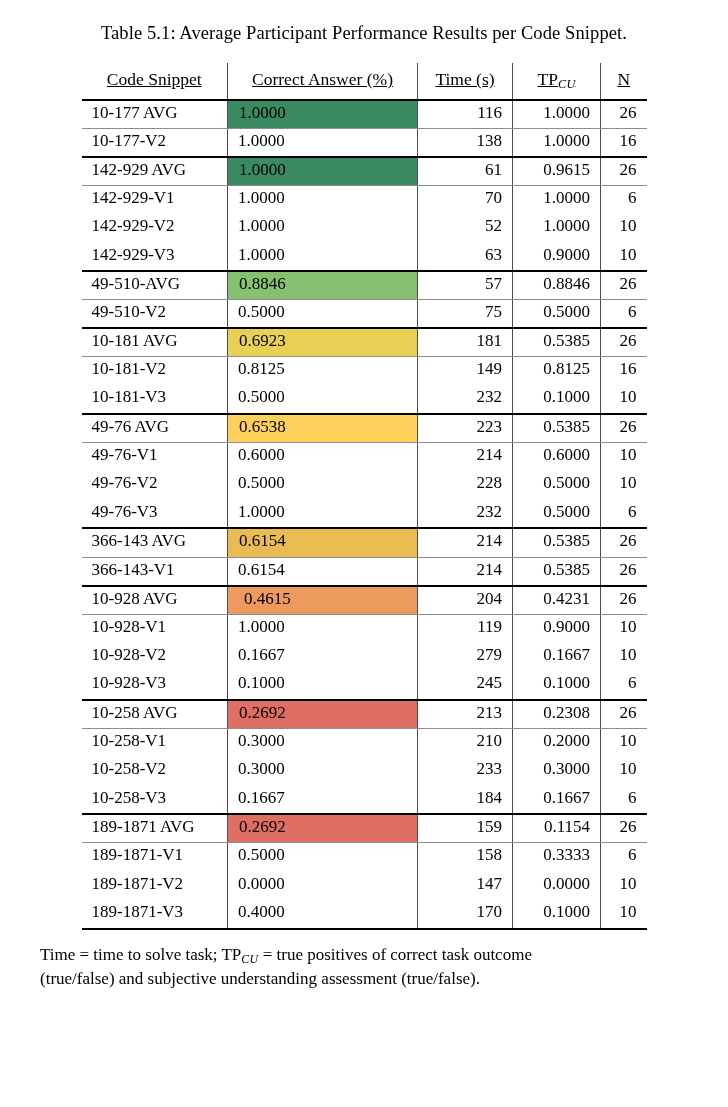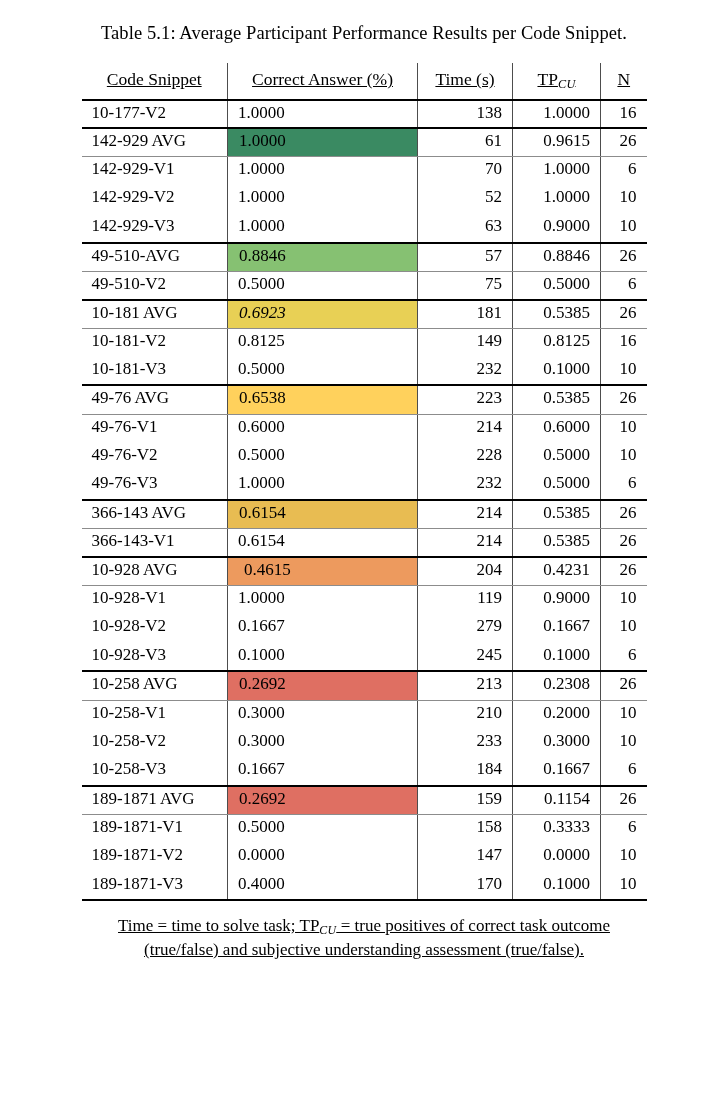--- a/index.html
+++ b/index.html
@@ -102,25 +102,24 @@
   
   .sub-cu {
     font-size: 0.70em;
     font-style: italic;
     vertical-align: -0.28em;
     letter-spacing: 0.3px;
   }
 
   
   .table-note {
-    text-align: center;
+    text-align: left;
     font-size: 17px;
     line-height: 1.32;
     padding: 14px 40px 0 40px;
-    text-decoration: underline;
   }
   .table-note .l2 { display: block; }
 </style>
 </head>
 <body>
 
 <div class="page">
 
   <div class="table-caption">Table 5.1: Average Participant Performance Results per Code Snippet.</div>
 
@@ -136,20 +135,27 @@
       <thead>
         <tr class="head-row">
           <th class="toprule-cell">Code Snippet</th>
           <th class="vr">Correct Answer (%)</th>
           <th class="vr">Time (s)</th>
           <th class="vr"><span>TP</span><span class="sub-cu">CU</span></th>
           <th class="vr">N</th>
         </tr>
       </thead>
       <tbody id="tbody">
+          <tr class="group-start avg">
+            <td class="snippet">10-177 AVG</td>
+            <td class="correct vr hl" style="background: rgb(58, 138, 98);">1.0000</td>
+            <td class="time vr">116</td>
+            <td class="tp vr">1.0000</td>
+            <td class="n vr">26</td>
+          </tr>
           <tr>
             <td class="snippet">10-177-V2</td>
             <td class="correct vr">1.0000</td>
             <td class="time vr">138</td>
             <td class="tp vr">1.0000</td>
             <td class="n vr">16</td>
           </tr>
           <tr class="group-start avg">
             <td class="snippet">142-929 AVG</td>
             <td class="correct vr hl" style="background: rgb(58, 138, 98);">1.0000</td>
@@ -187,21 +193,21 @@
           </tr>
           <tr>
             <td class="snippet">49-510-V2</td>
             <td class="correct vr">0.5000</td>
             <td class="time vr">75</td>
             <td class="tp vr">0.5000</td>
             <td class="n vr">6</td>
           </tr>
           <tr class="group-start avg">
             <td class="snippet">10-181 AVG</td>
-            <td class="correct vr hl" style="background: rgb(232, 208, 85); font-style: italic;">0.6923</td>
+            <td class="correct vr hl" style="background: rgb(232, 208, 85);">0.6923</td>
             <td class="time vr">181</td>
             <td class="tp vr">0.5385</td>
             <td class="n vr">26</td>
           </tr>
           <tr>
             <td class="snippet">10-181-V2</td>
             <td class="correct vr">0.8125</td>
             <td class="time vr">149</td>
             <td class="tp vr">0.8125</td>
             <td class="n vr">16</td>

